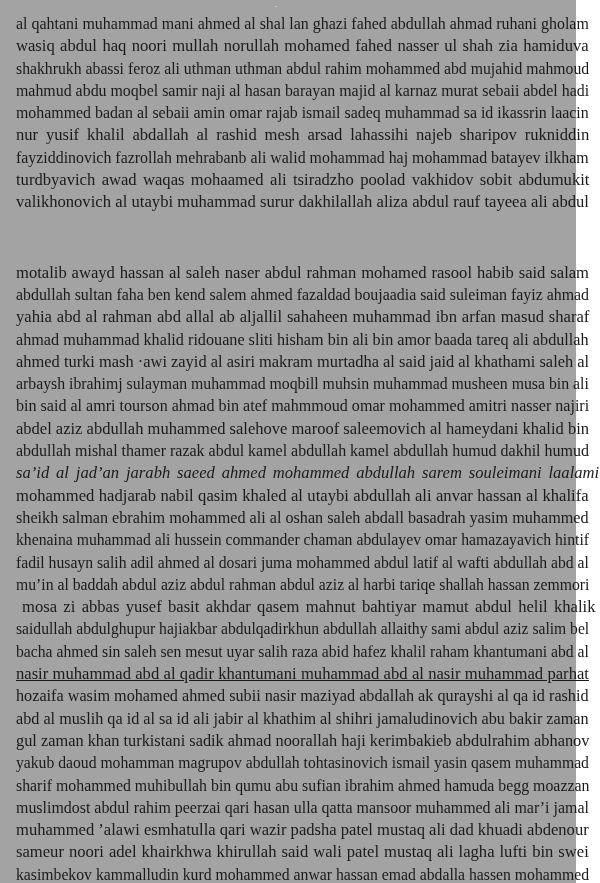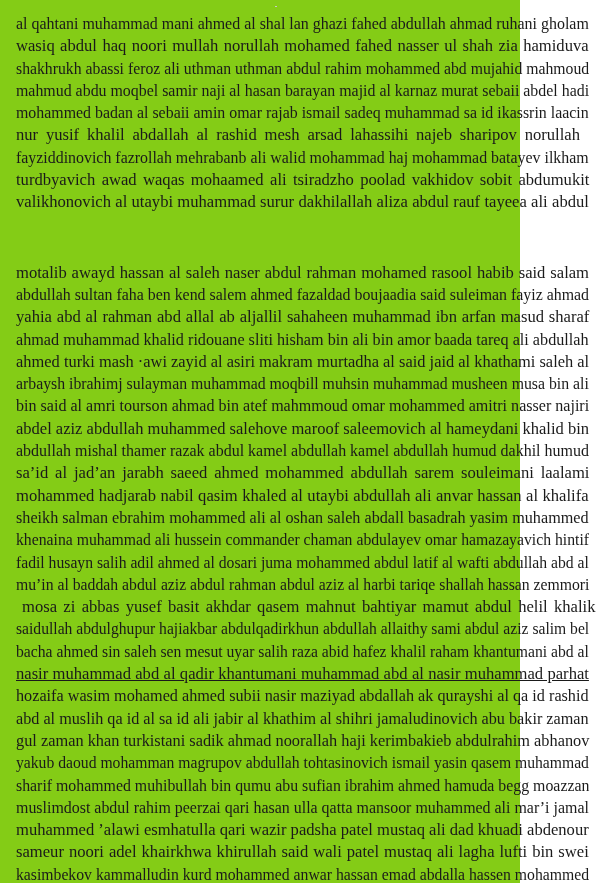--- a/index.html
+++ b/index.html
@@ -10,23 +10,23 @@
     body {
       width: 600px;
       height: 883px;
       overflow: hidden;
       position: relative;
     }
     .page {
       position: absolute;
       left: 0;
       top: 0;
-      width: 520px;
+      width: 576px;
       height: 883px;
-      background: #84cc16;
+      background: #a3a3a3;
     }
     .speck {
       position: absolute;
       left: 275px;
       top: 6px;
       width: 2px;
       height: 1px;
       background: #c8c8c8;
     }
     .text-block {
@@ -52,34 +52,34 @@
 <body>
 
 <div class="page">
   <div class="speck"></div>
   <div class="text-block" id="text-block">
       <span class="line" style="white-space: nowrap; display: block; word-spacing: 0px; transform-origin: left top; transform: scaleX(0.9614); text-align: left; text-align-last: left;">al qahtani muhammad mani ahmed al shal lan ghazi fahed abdullah ahmad  ruhani gholam</span>
       <span class="line" style="white-space: nowrap; display: block; word-spacing: 1.25px; text-align: left; text-align-last: left;">wasiq abdul haq noori mullah norullah mohamed fahed nasser ul shah zia hamiduva</span>
       <span class="line" style="white-space: nowrap; display: block; word-spacing: 0px; transform-origin: left top; transform: scaleX(0.9487); text-align: left; text-align-last: left;">shakhrukh  abassi feroz ali uthman uthman abdul rahim mohammed abd mujahid mahmoud</span>
       <span class="line" style="white-space: nowrap; display: block; word-spacing: 0px; transform-origin: left top; transform: scaleX(0.9582); text-align: left; text-align-last: left;">mahmud abdu moqbel samir naji al hasan barayan majid al karnaz murat sebaii abdel hadi</span>
       <span class="line" style="white-space: nowrap; display: block; word-spacing: 0px; transform-origin: left top; transform: scaleX(0.9582); text-align: left; text-align-last: left;">mohammed badan al sebaii amin omar rajab ismail sadeq muhammad sa id ikassrin laacin</span>
-      <span class="line" style="white-space: nowrap; display: block; word-spacing: 3.64px; text-align: left; text-align-last: left;">nur yusif khalil abdallah al rashid mesh arsad lahassihi najeb sharipov norullah</span>
+      <span class="line" style="white-space: nowrap; display: block; word-spacing: 3.64px; text-align: left; text-align-last: left;">nur yusif khalil abdallah al rashid mesh arsad lahassihi najeb sharipov rukniddin</span>
       <span class="line" style="white-space: nowrap; display: block; word-spacing: 0px; transform-origin: left top; transform: scaleX(0.9582); text-align: left; text-align-last: left;">fayziddinovich fazrollah mehrabanb ali walid mohammad haj mohammad batayev ilkham</span>
       <span class="line" style="white-space: nowrap; display: block; word-spacing: 2.22px; text-align: left; text-align-last: left;">turdbyavich awad waqas mohaamed ali tsiradzho poolad vakhidov sobit abdumukit</span>
       <span class="line" style="white-space: nowrap; display: block; word-spacing: 0.18px; text-align: left; text-align-last: left;">valikhonovich al utaybi muhammad surur dakhilallah aliza abdul rauf tayeea ali abdul</span>
       <span class="line" style="white-space: nowrap; display: block; word-spacing: 0.75px; text-align: left; text-align-last: left; margin-top: 48px;">motalib awayd hassan al saleh naser abdul rahman mohamed rasool habib said salam</span>
       <span class="line" style="white-space: nowrap; display: block; word-spacing: 0px; transform-origin: left top; transform: scaleX(0.9566); text-align: left; text-align-last: left;">abdullah sultan faha ben kend salem ahmed fazaldad boujaadia said suleiman fayiz ahmad</span>
       <span class="line" style="white-space: nowrap; display: block; word-spacing: 0.69px; text-align: left; text-align-last: left;">yahia abd al rahman abd allal ab aljallil sahaheen muhammad ibn arfan masud sharaf</span>
       <span class="line" style="white-space: nowrap; display: block; word-spacing: 0px; transform-origin: left top; transform: scaleX(0.9745); text-align: left; text-align-last: left;">ahmad muhammad khalid ridouane sliti hisham bin ali bin amor baada tareq ali abdullah</span>
       <span class="line" style="white-space: nowrap; display: block; word-spacing: 0px; transform-origin: left top; transform: scaleX(0.9896); text-align: left; text-align-last: left;">ahmed turki mash ·awi zayid al asiri makram murtadha al said jaid al khathami saleh al</span>
       <span class="line" style="white-space: nowrap; display: block; word-spacing: 0px; transform-origin: left top; transform: scaleX(0.9518); text-align: left; text-align-last: left;">arbaysh ibrahimj sulayman muhammad moqbill muhsin muhammad musheen musa bin ali</span>
       <span class="line" style="white-space: nowrap; display: block; word-spacing: 0px; transform-origin: left top; transform: scaleX(0.9679); text-align: left; text-align-last: left;">bin said al amri tourson ahmad bin atef mahmmoud omar mohammed amitri nasser najiri</span>
       <span class="line" style="white-space: nowrap; display: block; word-spacing: 0px; transform-origin: left top; transform: scaleX(0.9948); text-align: left; text-align-last: left;">abdel aziz abdullah muhammed salehove maroof saleemovich al hameydani khalid bin</span>
       <span class="line" style="white-space: nowrap; display: block; word-spacing: 0px; transform-origin: left top; transform: scaleX(0.963); text-align: left; text-align-last: left;">abdullah mishal thamer razak abdul kamel abdullah kamel abdullah humud dakhil humud</span>
-      <span class="line" style="white-space: nowrap; display: block; word-spacing: 2.7px; text-align: left; text-align-last: left;">sa’id al jad’an jarabh saeed ahmed mohammed abdullah sarem souleimani laalami</span>
+      <span class="line" style="white-space: nowrap; display: block; word-spacing: 2.7px; text-align: left; text-align-last: left; font-style: italic;">sa’id al jad’an jarabh saeed ahmed mohammed abdullah sarem souleimani laalami</span>
       <span class="line" style="white-space: nowrap; display: block; word-spacing: 0.33px; text-align: left; text-align-last: left;">mohammed hadjarab nabil qasim khaled al utaybi abdullah ali anvar hassan al khalifa</span>
       <span class="line" style="white-space: nowrap; display: block; word-spacing: 0px; transform-origin: left top; transform: scaleX(0.9745); text-align: left; text-align-last: left;">sheikh salman ebrahim mohammed ali al oshan saleh abdall basadrah yasim muhammed</span>
       <span class="line" style="white-space: nowrap; display: block; word-spacing: 0px; transform-origin: left top; transform: scaleX(0.9471); text-align: left; text-align-last: left;">khenaina muhammad ali hussein commander chaman abdulayev omar hamazayavich hintif</span>
       <span class="line" style="white-space: nowrap; display: block; word-spacing: 0px; transform-origin: left top; transform: scaleX(0.944); text-align: left; text-align-last: left;">fadil husayn salih adil ahmed al dosari juma mohammed abdul latif al wafti abdullah abd al</span>
       <span class="line" style="white-space: nowrap; display: block; word-spacing: 0px; transform-origin: left top; transform: scaleX(0.9471); text-align: left; text-align-last: left;">mu’in al baddah abdul aziz abdul rahman abdul aziz al harbi tariqe shallah hassan zemmori</span>
       <span class="line" style="white-space: nowrap; display: block; word-spacing: 2.17px; text-align: left; text-align-last: left; margin-left: 6px;">mosa zi abbas yusef basit akhdar qasem mahnut bahtiyar mamut abdul helil khalik</span>
       <span class="line" style="white-space: nowrap; display: block; word-spacing: 0px; transform-origin: left top; transform: scaleX(0.9409); text-align: left; text-align-last: left;">saidullah abdulghupur hajiakbar abdulqadirkhun abdullah allaithy sami abdul aziz salim bel</span>
       <span class="line" style="white-space: nowrap; display: block; word-spacing: 0px; transform-origin: left top; transform: scaleX(0.944); text-align: left; text-align-last: left;">bacha ahmed sin saleh sen mesut uyar salih raza abid hafez khalil raham khantumani abd al</span>
       <span class="line" style="white-space: nowrap; display: block; word-spacing: 0.18px; text-align: left; text-align-last: left; text-decoration: underline;">nasir muhammad abd al qadir khantumani muhammad abd al nasir muhammad parhat</span>
       <span class="line" style="white-space: nowrap; display: block; word-spacing: 0px; transform-origin: left top; transform: scaleX(0.9761); text-align: left; text-align-last: left;">hozaifa wasim mohamed ahmed subii nasir maziyad abdallah ak qurayshi al qa id rashid</span>

